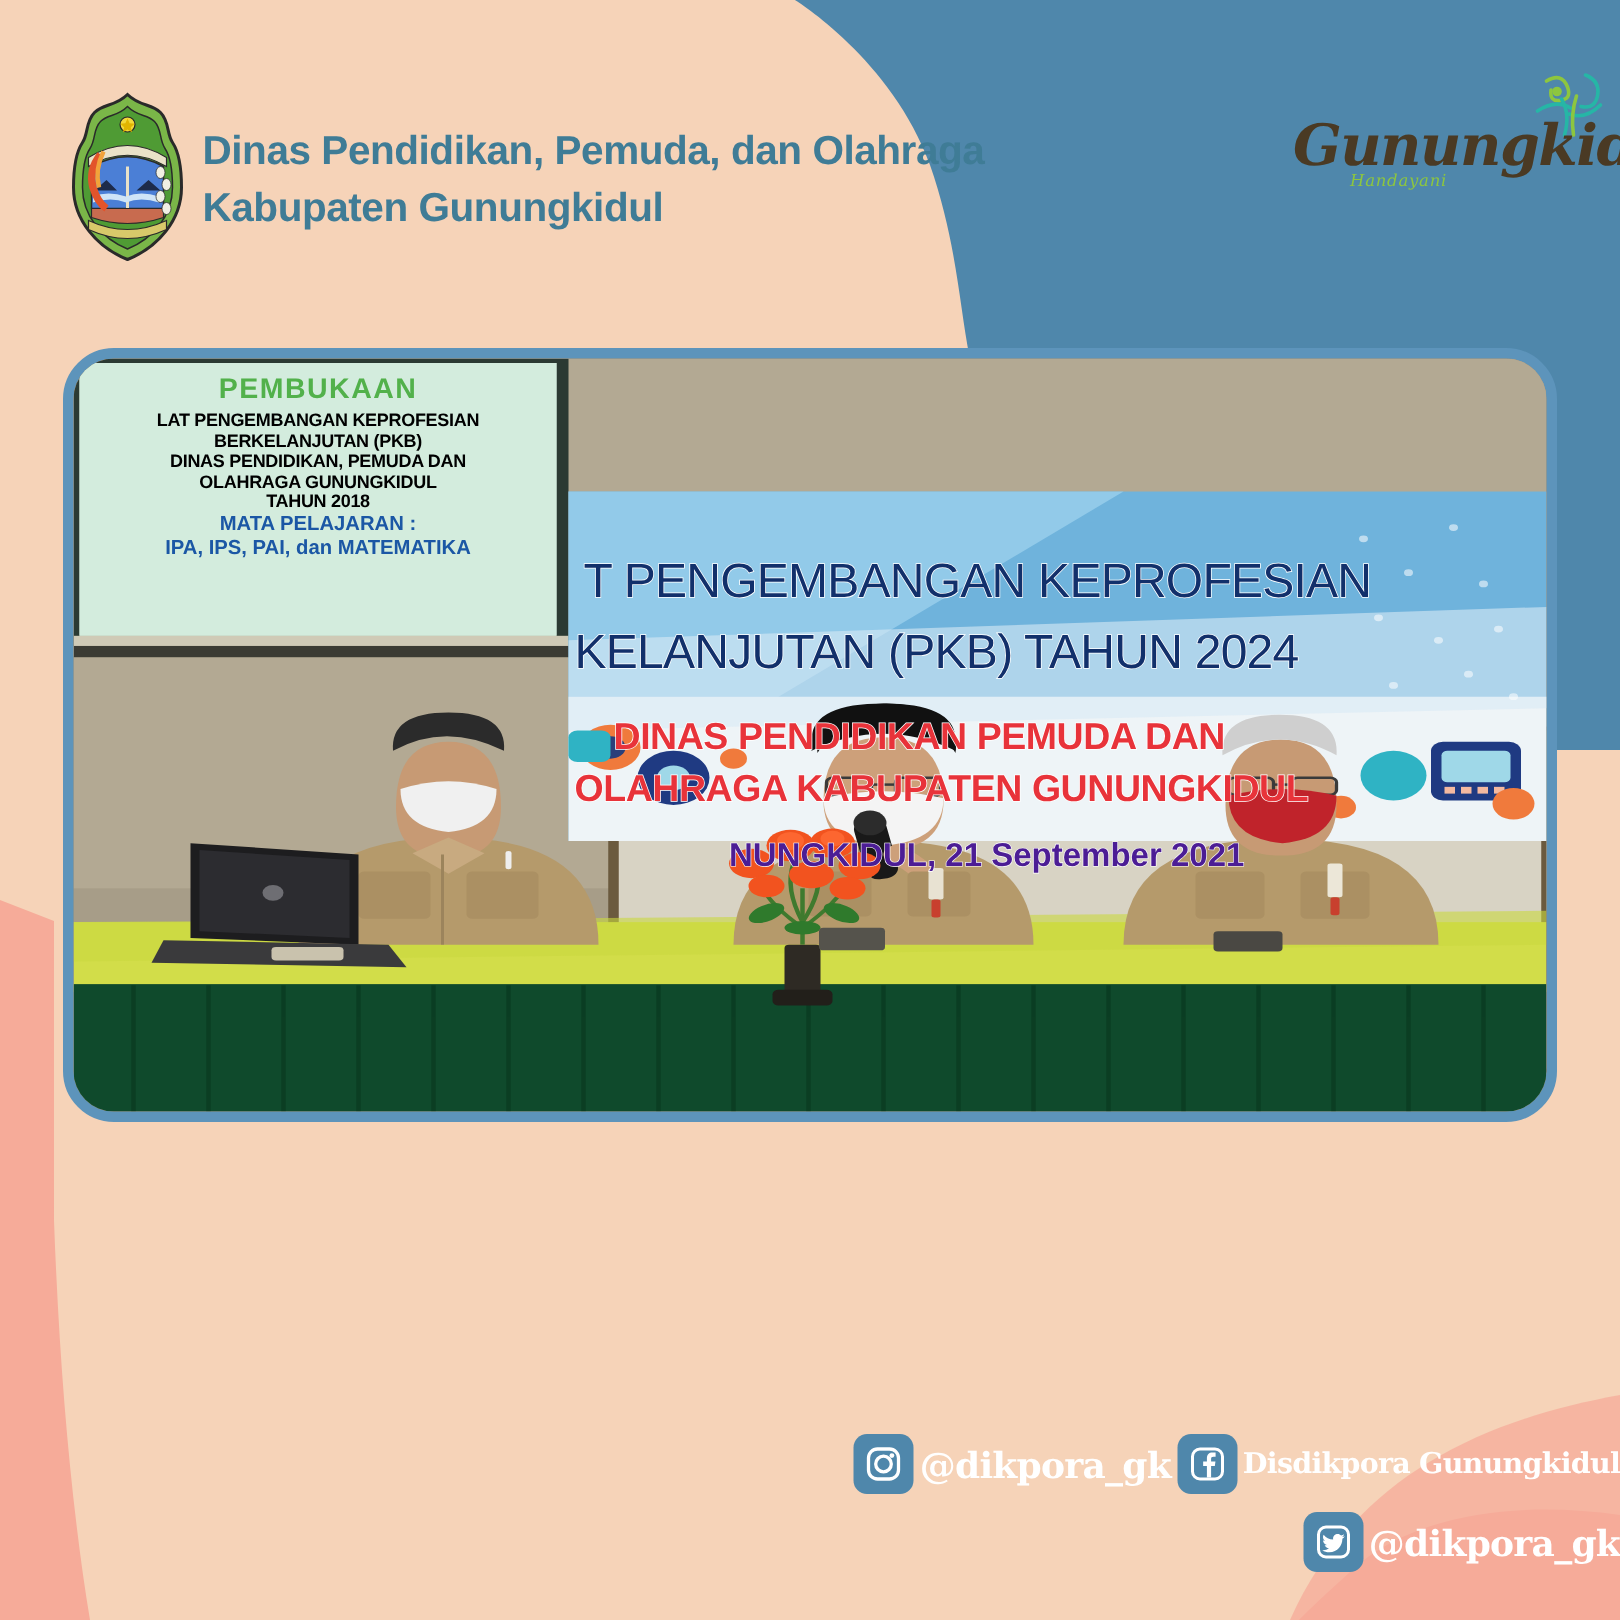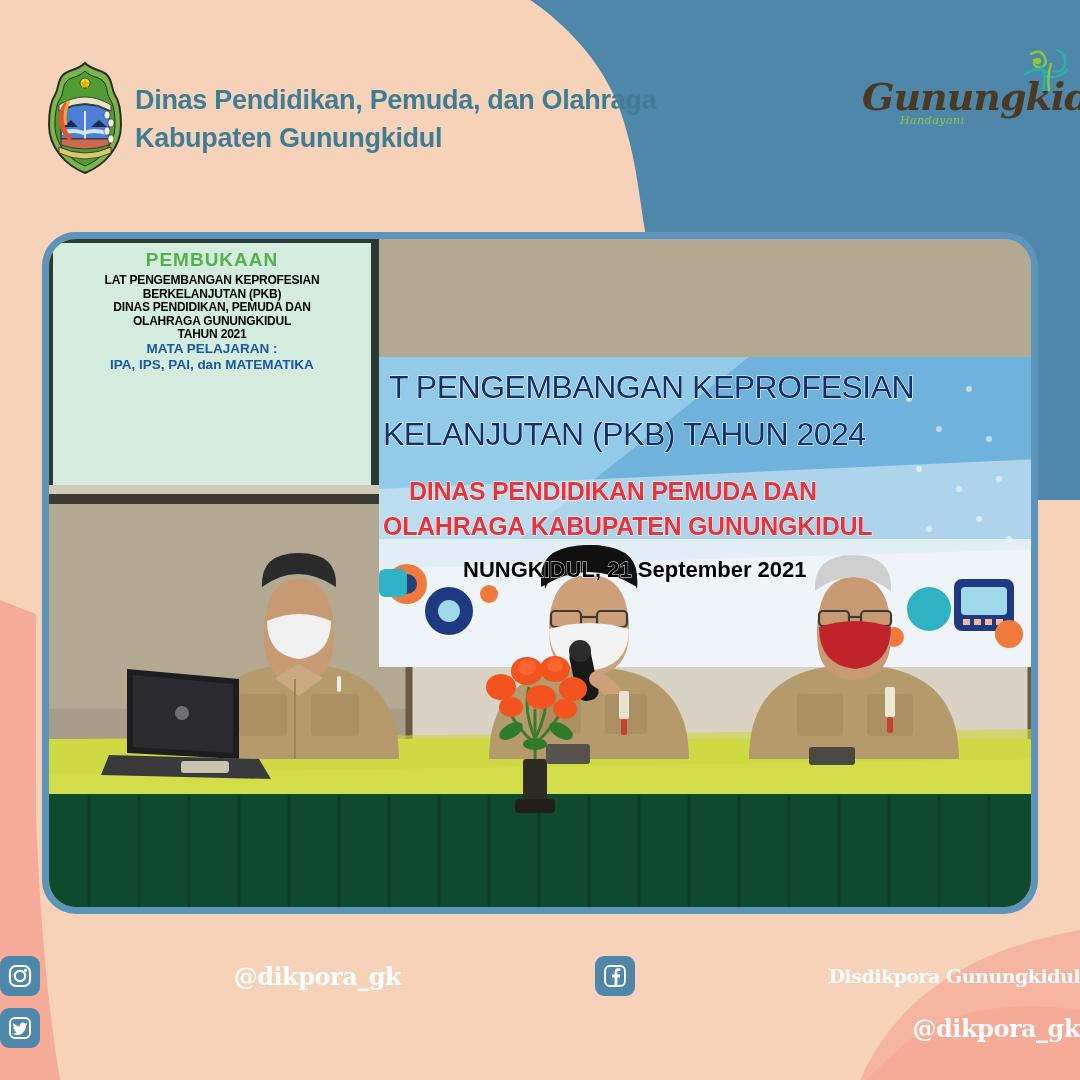--- a/index.html
+++ b/index.html
@@ -54,21 +54,21 @@
     font-size: 11px;
     color: #8dc63f;
     letter-spacing: 0.5px;
   }
   .gk-mark { position: absolute; right: 2px; top: 0; width: 58px; height: 58px; }
 
   
   .photo-frame {
     position: absolute; z-index: 4;
     left: 42px; top: 232px;
-    width: 996px; height: 682px;
+    width: 996px; height: 516px;
     border: 7px solid #5d94bb;
     border-radius: 34px;
     overflow: hidden;
     background: #9b937f;
   }
   .photo { position: absolute; inset: 0; }
   .photo svg { display: block; width: 100%; height: 100%; }
 
   
   .slide-text {
@@ -108,31 +108,31 @@
   .bn-l2 { margin-left: 4px; margin-top: 10px; }
   .bn-l3, .bn-l4 {
     font-weight: bold; font-size: 25px; color: #e8333a;
     -webkit-text-stroke: 1px #ffffff;
     paint-order: stroke fill;
     letter-spacing: -0.3px; white-space: nowrap;
   }
   .bn-l3 { margin-top: 24px; margin-left: 30px; }
   .bn-l4 { margin-top: 6px; margin-left: 4px; }
   .bn-l5 {
-    margin-top: 16px; margin-left: 84px;
-    font-weight: bold; font-size: 22px; color: #000000;
+    margin-top: 16px; margin-left: 107px;
+    font-weight: bold; font-size: 22px; color: #4c1d95;
     -webkit-text-stroke: 0.8px #ffffff;
     paint-order: stroke fill;
     white-space: nowrap;
   }
 
   
   .footer { position: absolute; z-index: 6; left: 0; top: 940px; width: 1080px; }
   .frow {
-    display: flex; align-items: center; justify-content: space-between;
+    display: flex; align-items: center; justify-content: flex-end;
     gap: 4px;
   }
   .frow.r1 { margin-top: 16px; }
   .frow.r2 { margin-top: 12px; }
   .sbadge {
     width: 40px; height: 40px; border-radius: 9px;
     background: #4f87ab;
     display: flex; align-items: center; justify-content: center;
     flex: none;
   }
@@ -412,21 +412,21 @@
       <rect x="132" y="522" width="48" height="12" rx="3" fill="#c9c2ad"></rect>
     </svg>
   </div>
 
   <div class="slide-text">
     <span class="s-head">PEMBUKAAN</span>
     <span class="s-blue">LAT PENGEMBANGAN KEPROFESIAN</span>
     <span class="s-blue">BERKELANJUTAN (PKB)</span>
     <span class="s-blue">DINAS PENDIDIKAN, PEMUDA DAN</span>
     <span class="s-blue">OLAHRAGA GUNUNGKIDUL</span>
-    <span class="s-blue">TAHUN 2021</span>
+    <span class="s-blue">TAHUN 2018</span>
     <span class="s-blue-sm">MATA PELAJARAN :</span>
     <span class="s-blue-sm">IPA, IPS, PAI, dan MATEMATIKA</span>
   </div>
 
   <div class="banner-text">
     <div class="bn-l1">T PENGEMBANGAN KEPROFESIAN</div>
     <div class="bn-l2">KELANJUTAN (PKB) TAHUN 2024</div>
     <div class="bn-l3">DINAS PENDIDIKAN PEMUDA DAN</div>
     <div class="bn-l4">OLAHRAGA KABUPATEN GUNUNGKIDUL</div>
     <div class="bn-l5">NUNGKIDUL, 21 September 2021</div>

